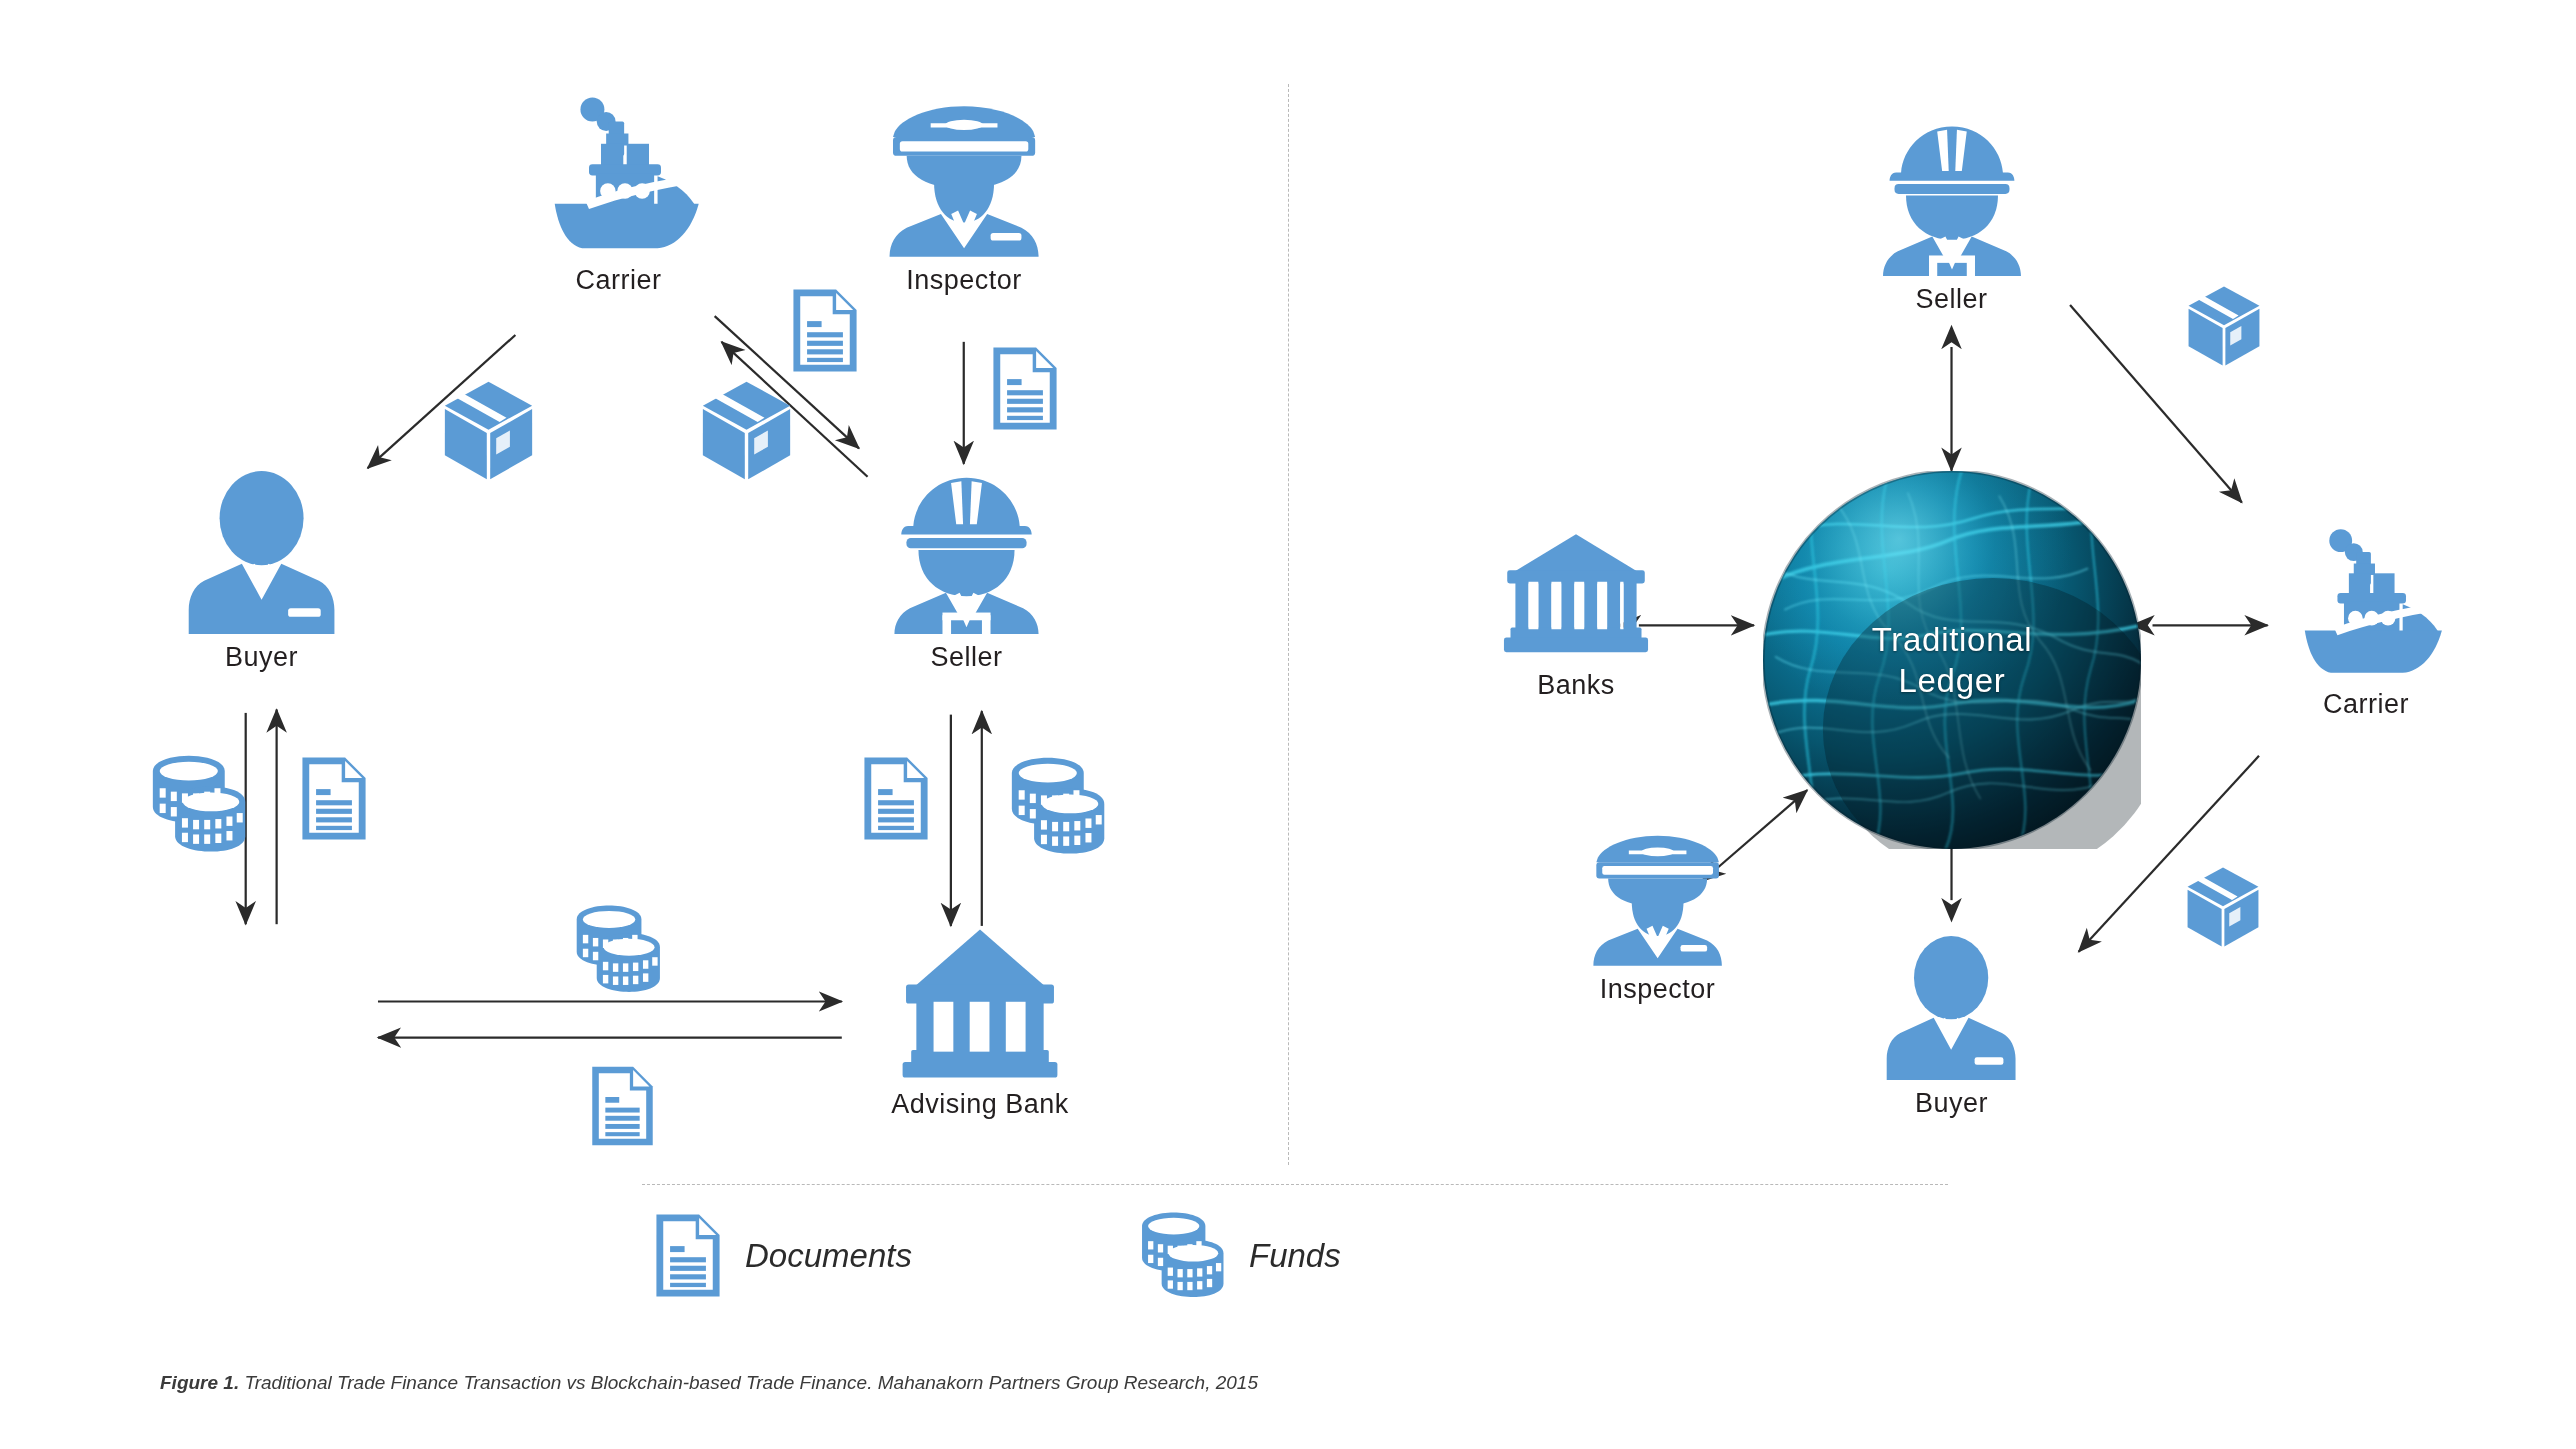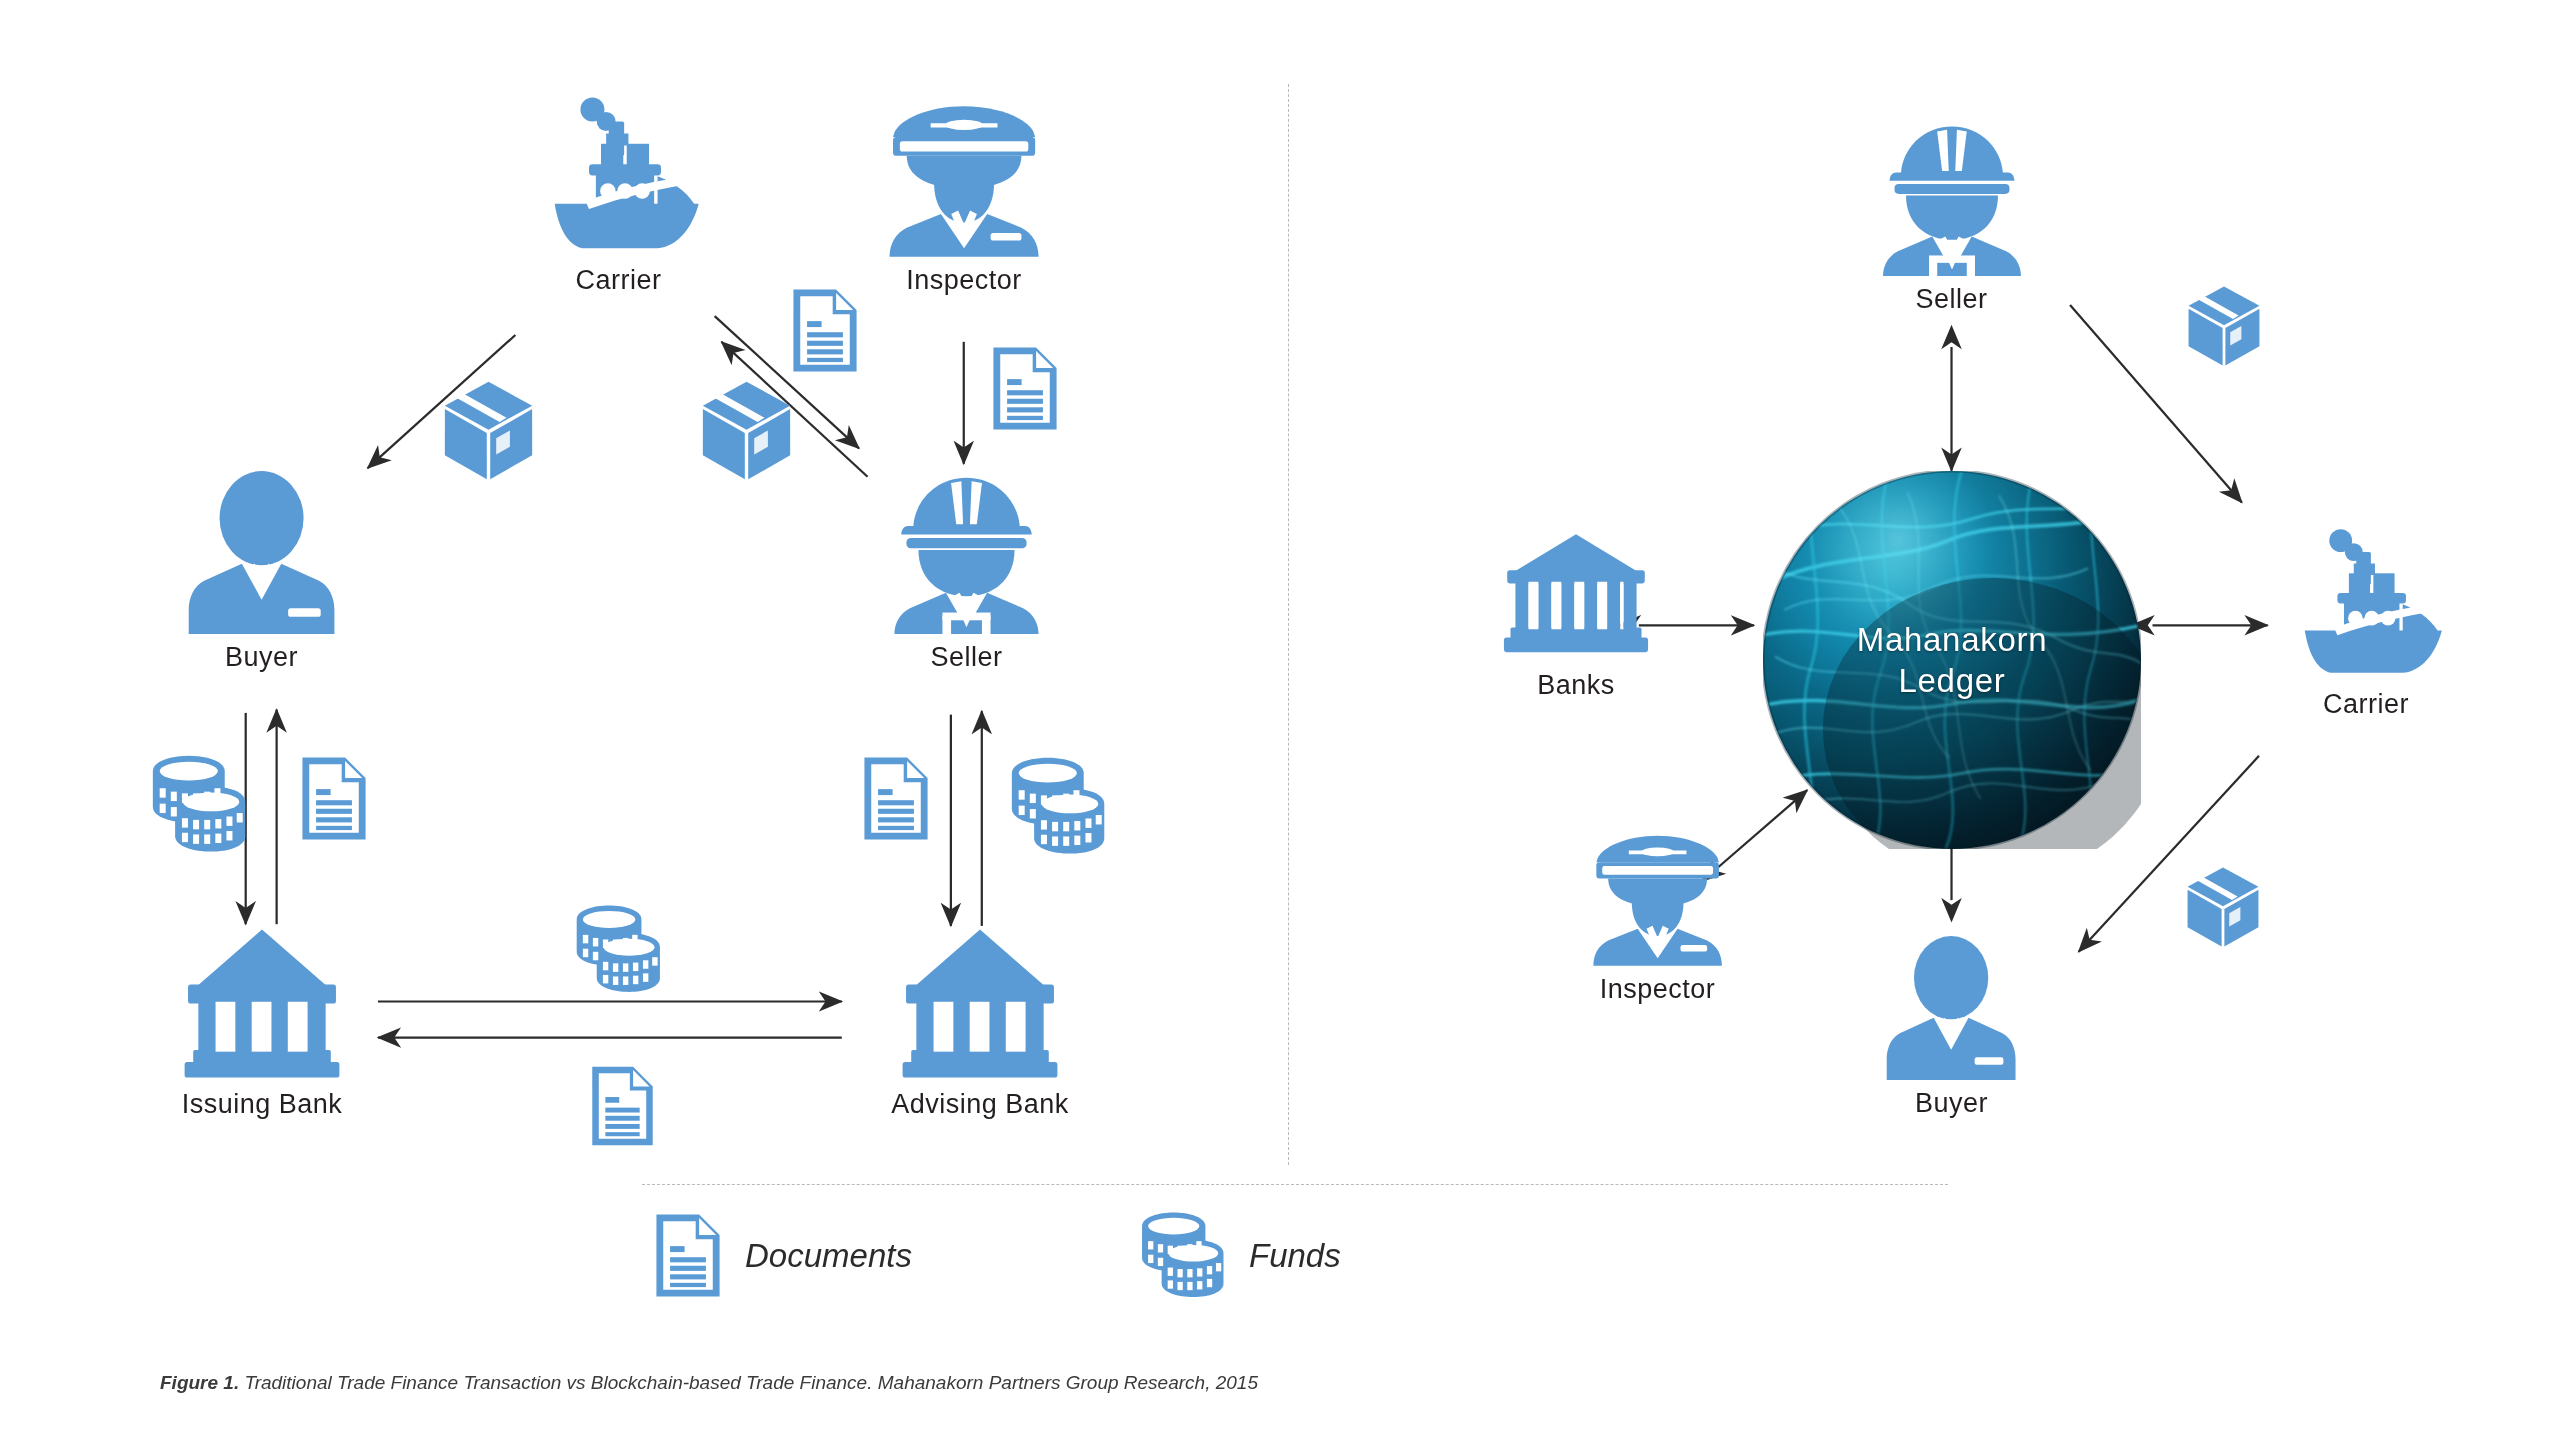--- a/index.html
+++ b/index.html
@@ -215,37 +215,20 @@
       <g fill="#ffffff">
         <path d="M72 14 L 78 62 L 86 62 L 84 12 Z"></path>
         <path d="M108 14 L 102 62 L 94 62 L 96 12 Z"></path>
         <path d="M74 146 L 90 182 L 106 146 L 98 142 L 90 158 L 82 142 Z"></path>
         <rect x="62" y="165" width="56" height="9"></rect>
       </g>
     </svg>
     <div class="lbl">Seller</div>
   </div>
 
-  <div class="node" style="left:161px;top:926px;width:202px;">
-    <svg class="glyph" width="172" height="155" viewBox="0 0 200 180">
-      <g fill="#5B9BD5">
-        <path d="M100 4 L 178 72 L 22 72 Z"></path>
-        <rect x="14" y="68" width="172" height="22" rx="3"></rect>
-        <rect x="26" y="88" width="148" height="58"></rect>
-        <rect x="20" y="144" width="160" height="16" rx="2"></rect>
-        <rect x="10" y="158" width="180" height="18" rx="3"></rect>
-      </g>
-      <g fill="#ffffff">
-        <rect x="46" y="88" width="23" height="58"></rect>
-        <rect x="88" y="88" width="23" height="58"></rect>
-        <rect x="130" y="88" width="23" height="58"></rect>
-      </g>
-    </svg>
-    <div class="lbl">Issuing Bank</div>
-  </div>
 
   <div class="node" style="left:866px;top:926px;width:228px;">
     <svg class="glyph" width="172" height="155" viewBox="0 0 200 180">
       <g fill="#5B9BD5">
         <path d="M100 4 L 178 72 L 22 72 Z"></path>
         <rect x="14" y="68" width="172" height="22" rx="3"></rect>
         <rect x="26" y="88" width="148" height="58"></rect>
         <rect x="20" y="144" width="160" height="16" rx="2"></rect>
         <rect x="10" y="158" width="180" height="18" rx="3"></rect>
       </g>
@@ -569,21 +552,21 @@
           <path d="M46 20 C 70 48, 56 78, 82 104 C 106 128, 96 158, 118 182" stroke-width="1"></path>
           <path d="M150 16 C 170 48, 152 80, 176 108 C 198 132, 188 164, 208 190" stroke-width="1"></path>
           <path d="M92 14 C 108 50, 88 80, 110 112 C 130 142, 118 176, 138 208" stroke-width=".9"></path>
         </g>
       </g>
       <circle cx="120" cy="120" r="120" fill="url(#globeSheen)"></circle>
       <circle cx="120" cy="120" r="120" fill="none" stroke="#0a2230" stroke-opacity=".35" stroke-width="2"></circle>
       <ellipse cx="146" cy="164" rx="108" ry="96" fill="#021018" opacity=".30"></ellipse>
     </svg>
     <div class="ledger-txt">
-      <div>Mahanakorn</div>
+      <div>Traditional</div>
       <div>Ledger</div>
     </div>
   </div>
 
   <svg class="float-icon" style="left:2183px;top:283px;" width="82" height="86" viewBox="0 0 118 122">
     <g fill="#5B9BD5">
       <path d="M59 4 L 110 32 L 59 60 L 8 32 Z"></path>
       <path d="M8 36 L 57 64 L 57 118 L 8 90 Z"></path>
       <path d="M61 64 L 110 36 L 110 90 L 61 118 Z"></path>
     </g>

